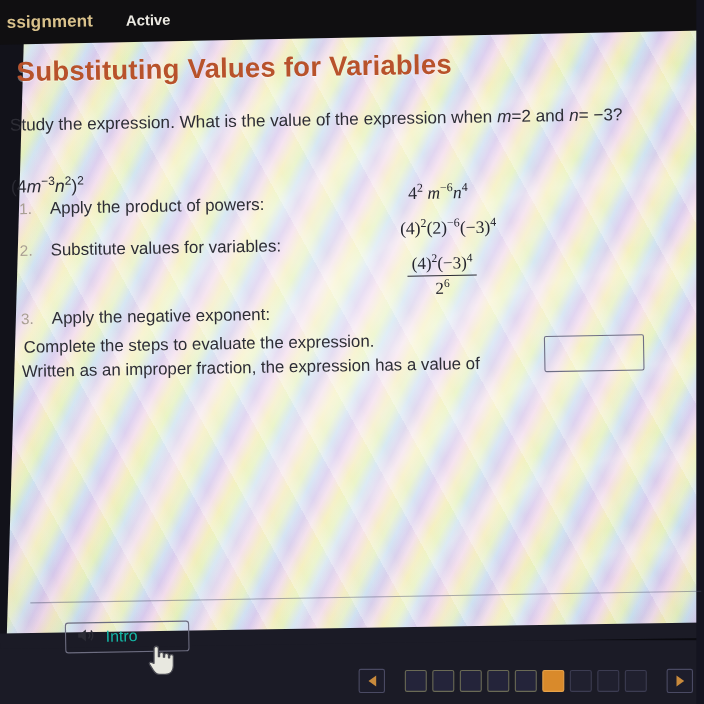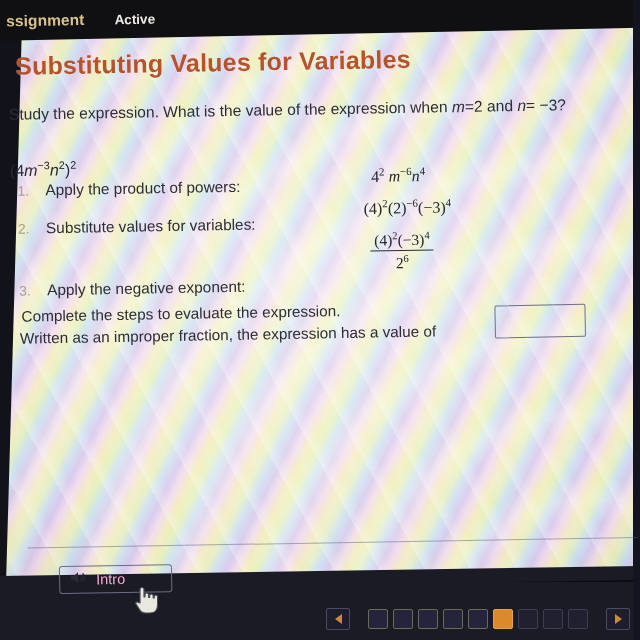--- a/index.html
+++ b/index.html
@@ -322,21 +322,21 @@
     background: transparent;
     display: flex;
     align-items: center;
     gap: 9px;
     padding: 0 10px;
     box-sizing: border-box;
     cursor: pointer;
   }
   .intro-label {
     font-size: 14.5px;
-    color: #f9a8d4;
+    color: #14b8a6;
     font-family: "Liberation Sans", sans-serif;
   }
   .speaker-icon { flex: 0 0 auto; display: block; }
 
   .hand-cursor {
     position: absolute;
     left: 132px;
     top: 583px;
     z-index: 12;
     pointer-events: none;

